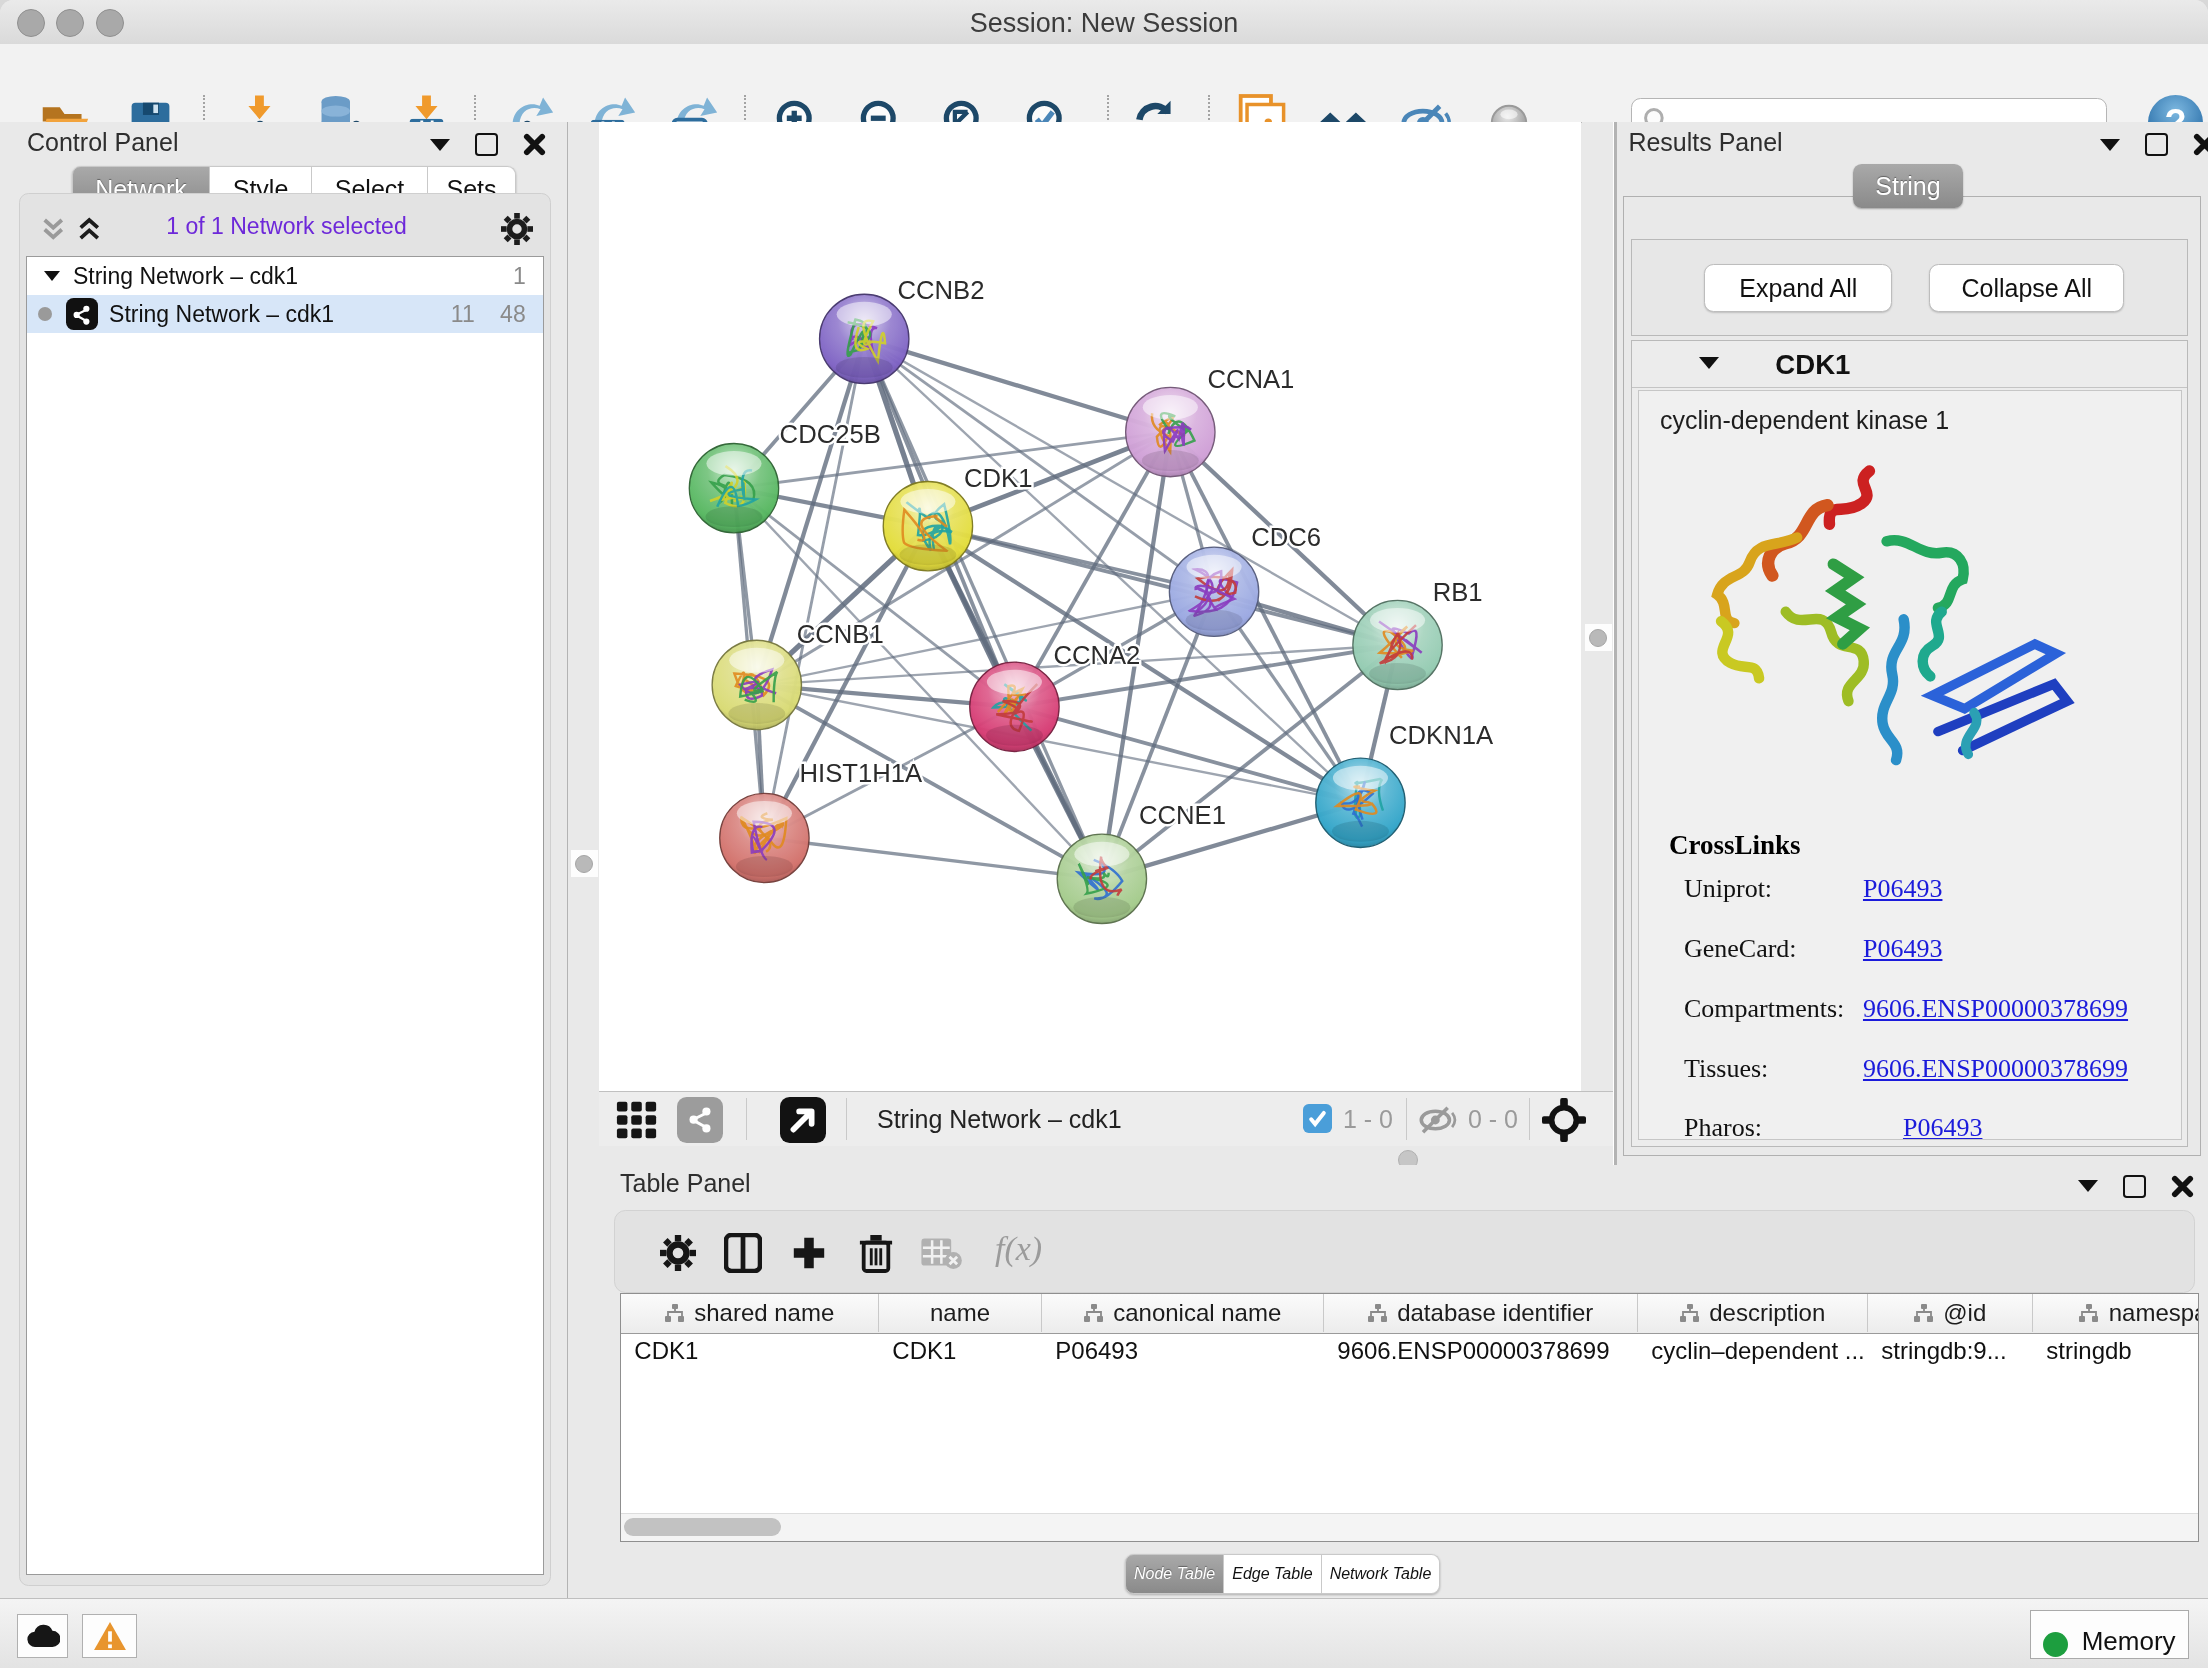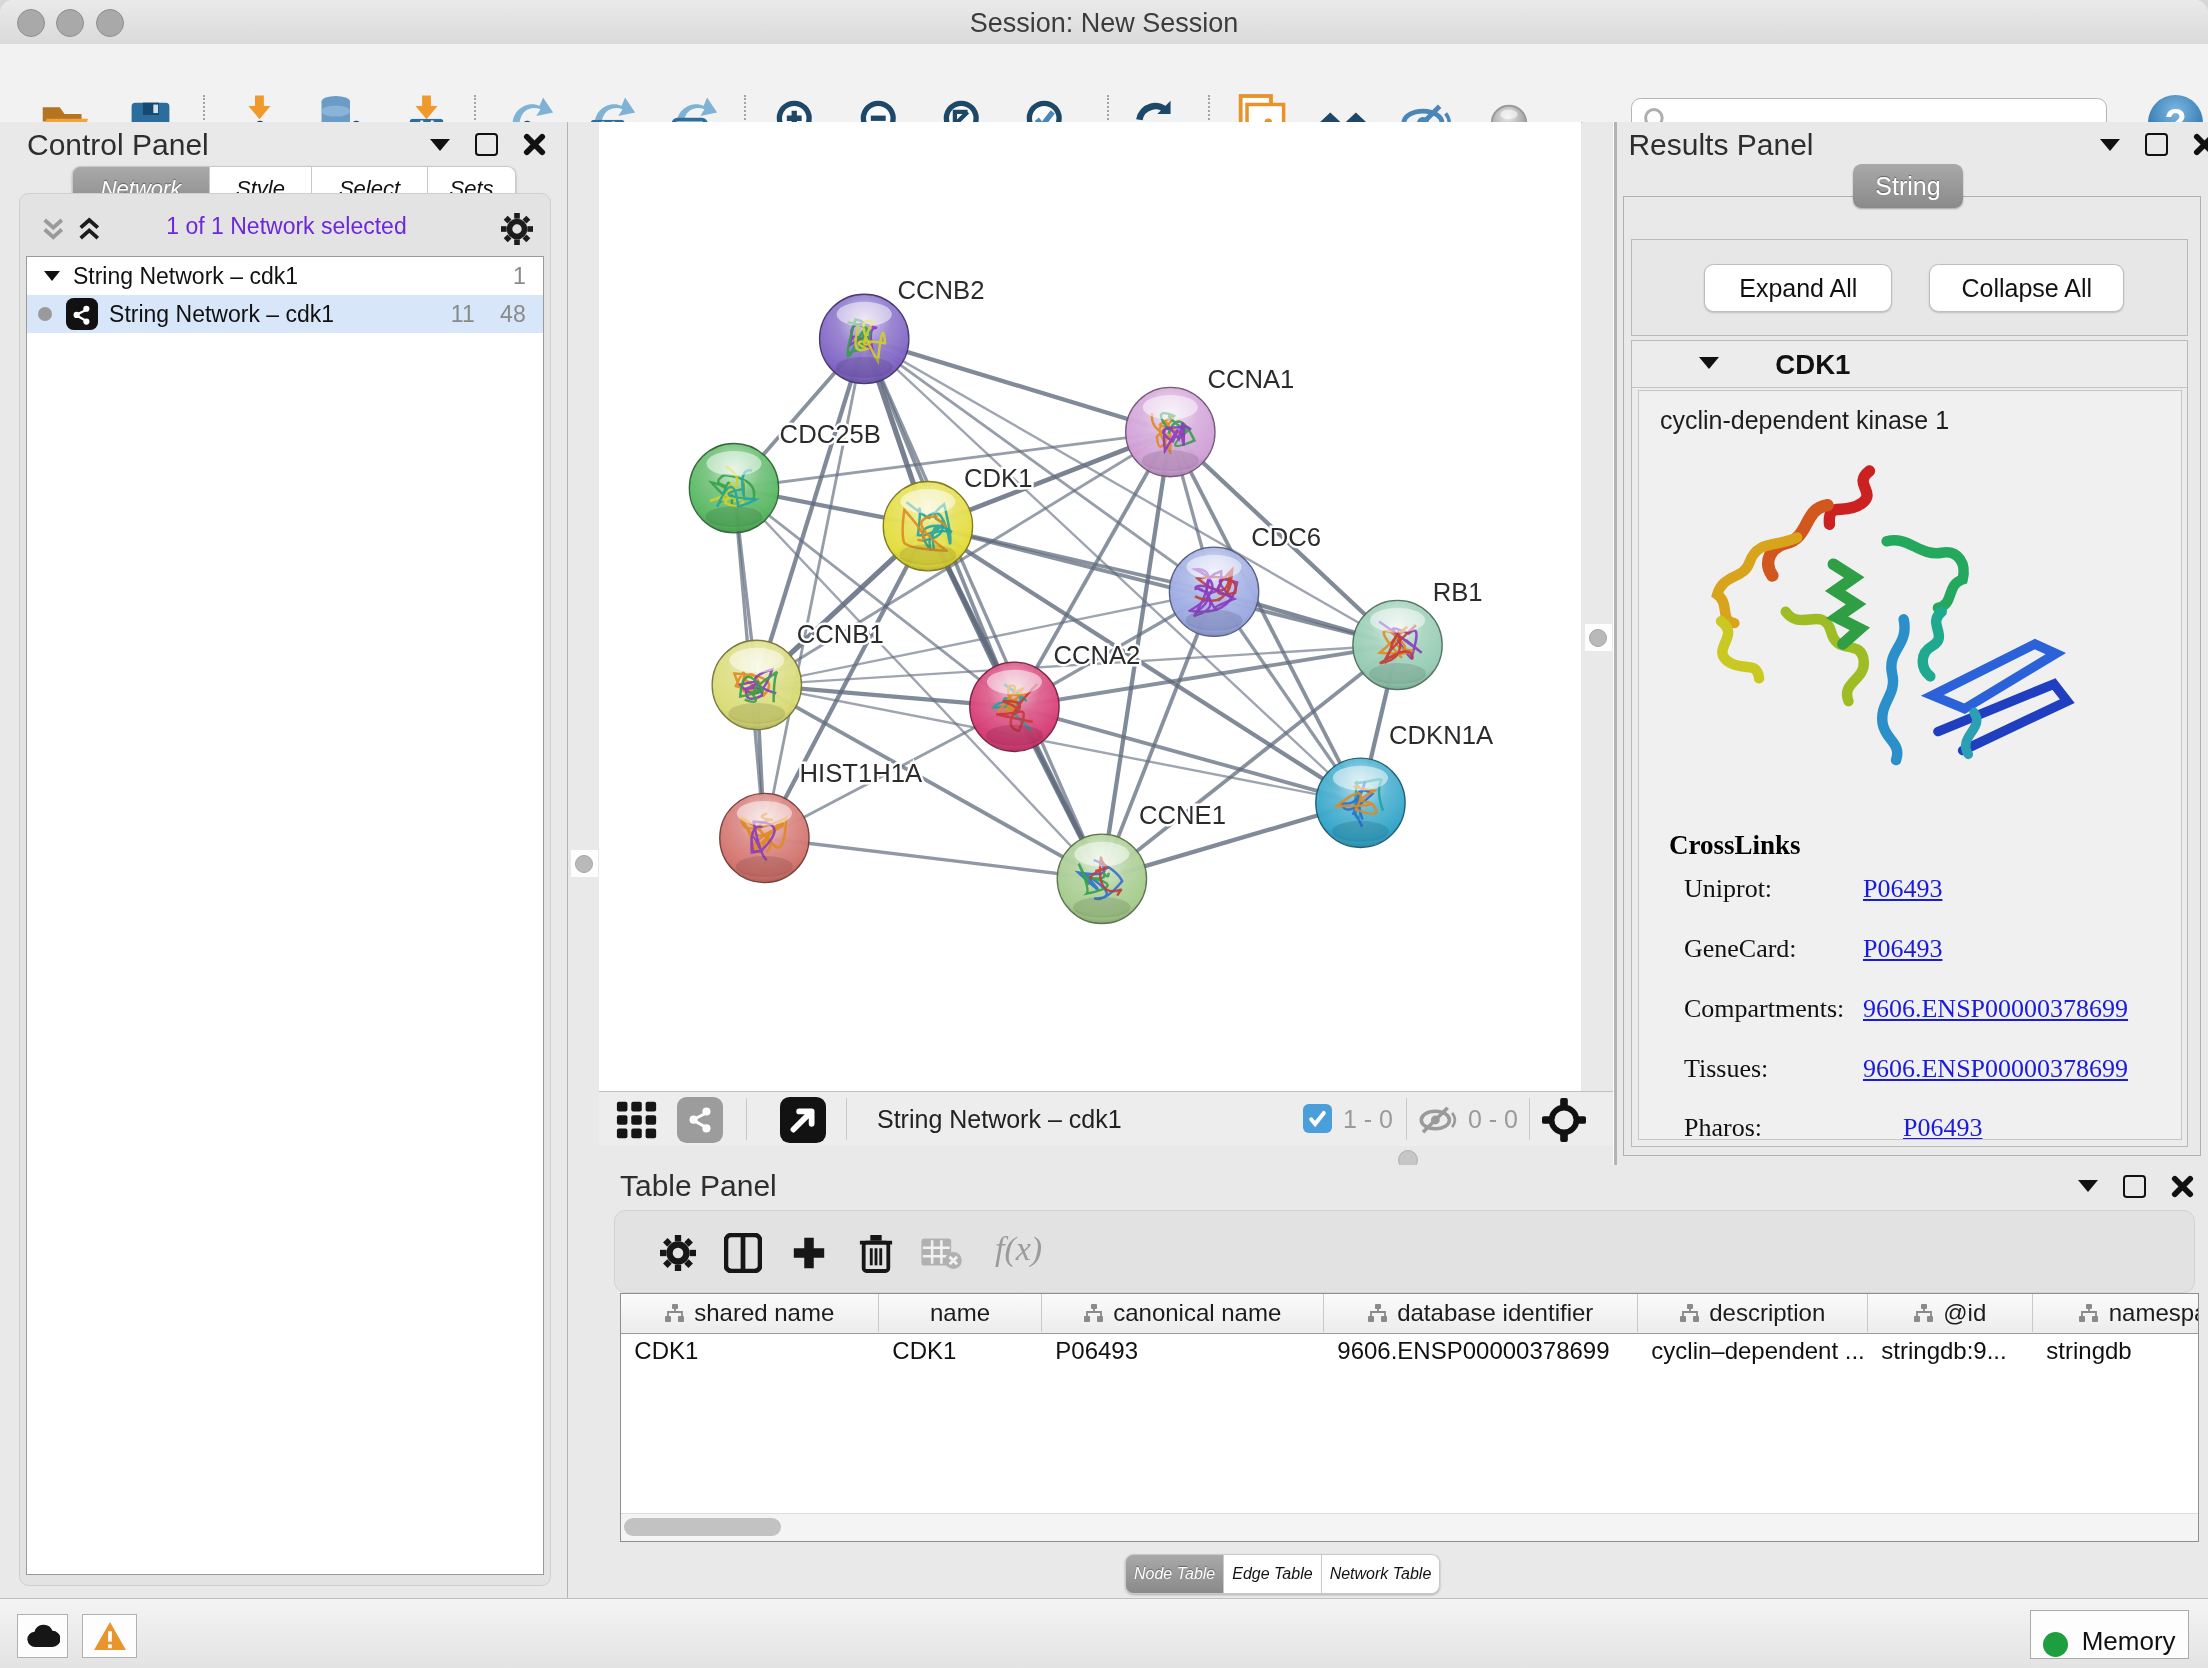--- a/index.html
+++ b/index.html
@@ -17,32 +17,32 @@
   .tb{position:absolute;top:48px;width:61px;height:61px;background:transparent;border:none;padding:0;
       display:flex;align-items:center;justify-content:center;cursor:pointer;}
   .sep{position:absolute;top:51px;height:65px;border-left:2.9px dotted #a3a3a3;width:0;}
   .searchbox{position:absolute;left:1631px;top:54px;width:476px;height:44px;background:#fff;
     border:1.9px solid #b5b5b5;border-radius:9.5px;display:flex;align-items:center;padding:0 9.5px;box-sizing:border-box;}
   .searchbox input{border:none;outline:none;flex:1;font-size:23px;font-family:"Liberation Sans",sans-serif;background:transparent;}
   .helpbtn{position:absolute;left:2148px;top:51px;width:55px;height:55px;border:none;border-radius:50%;
     background:radial-gradient(circle at 50% 30%,#7db8e0,#3c7fb5 60%,#2a628f);color:#fff;font-size:36px;font-weight:bold;
     display:flex;align-items:center;justify-content:center;cursor:pointer;}
   
-  .ptitle{font-size:30px;color:#2e2e2e;}
+  .ptitle{font-size:25px;color:#2e2e2e;}
   .pctl{display:flex;gap:25px;align-items:center;}
   .tri{width:0;height:0;border-left:10.5px solid transparent;border-right:10.5px solid transparent;border-top:12.4px solid #111;}
   .maxbox{width:19px;height:19px;border:2.9px solid #111;border-radius:3.8px;}
   
   .cpanel{position:absolute;left:0;top:122px;width:568px;height:1476px;background:#e9e9e9;border-right:1.9px solid #b3b3b3;box-sizing:border-box;}
   .cphead{position:absolute;left:27px;top:5.7px;}
   .cpctl{position:absolute;right:21px;top:11.4px;}
   .tabs{position:absolute;left:72px;top:44px;display:flex;height:46px;
      filter:drop-shadow(0 1px 1px rgba(0,0,0,.25));}
-  .tab{display:flex;align-items:center;justify-content:center;font-size:22px;background:#fff;color:#111;
-     border:1px solid #c9c9c9;border-left:none;cursor:pointer;font-style:italic;}
+  .tab{display:flex;align-items:center;justify-content:center;font-size:25px;background:#fff;color:#111;
+     border:1px solid #c9c9c9;border-left:none;cursor:pointer;}
   .tab:first-child{border-left:1px solid #c9c9c9;border-radius:8.6px 0 0 8.6px;}
   .tab:last-child{border-radius:0 8.6px 8.6px 0;}
   .tab.sel{background:linear-gradient(#a9a9a9,#8a8a8a);color:#fff;text-shadow:0 -1px 1px rgba(0,0,0,.4);}
   .cpbody{position:absolute;left:19px;top:71px;width:530px;height:1391px;background:#e3e3e3;
      border:1px solid #cfcfcf;border-radius:9.5px;}
   .cpstatus{position:absolute;left:0;top:19px;width:100%;height:32px;}
   .chev{position:absolute;top:2.9px;cursor:pointer;}
   .cpstatus .label{position:absolute;left:86px;width:361px;text-align:center;font-size:23px;color:#6d28d9;}
   .gearbtn{position:absolute;right:17px;top:0px;cursor:pointer;}
   .netlist{position:absolute;left:5.7px;top:62px;width:516px;height:1317px;background:#fff;border:1.9px solid #9a9a9a;}

